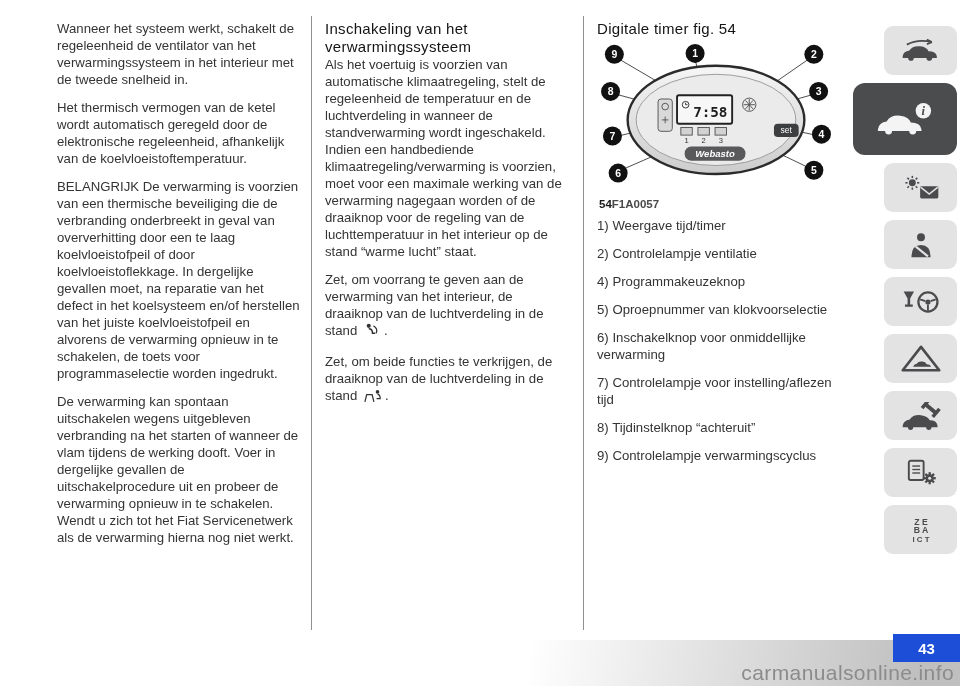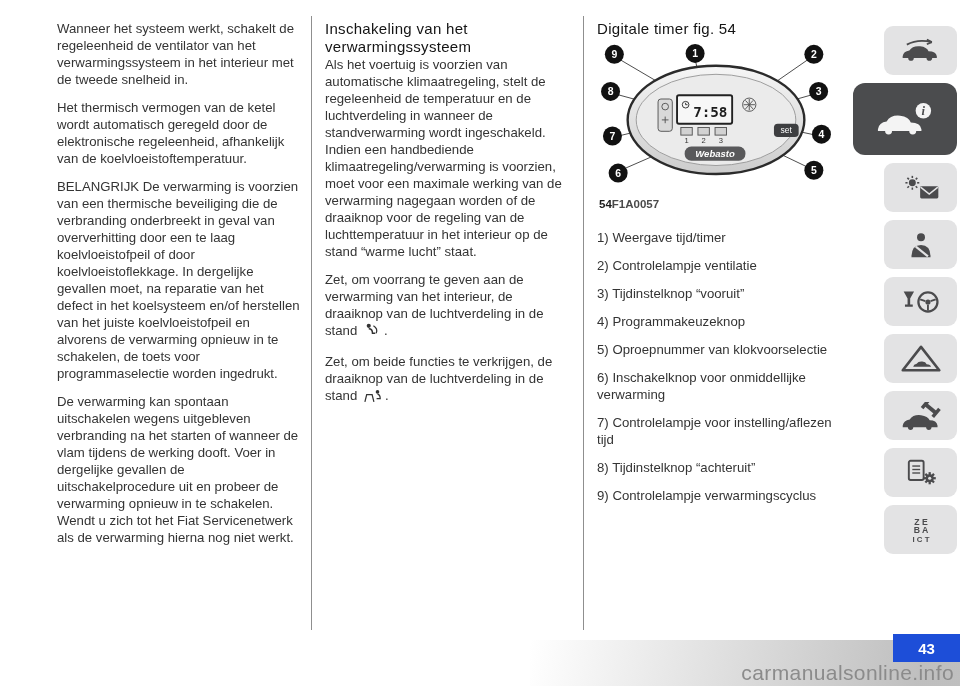--- a/index.html
+++ b/index.html
@@ -18,21 +18,21 @@
 
   .action-icon { display:inline-block; vertical-align:-3px; margin:0 3px; }
 
   
   .figure { margin-top:4px; }
   .timer-svg { display:block; width:238px; height:152px; }
   .figcap { display:flex; width:238px; padding:2px 14px 0 2px;
             font-size:11.5px; font-weight:bold; }
   .fignum  { color:#1a1a1a; }
   .figcode { color:#4a4a4a; }
-  .callout-list { margin-top:16px; }
+  .callout-list { margin-top:4px; }
   .callout-list p { margin-bottom:11px; }
 
   
   .sidebar { position:absolute; top:26px; right:3px; display:flex; flex-direction:column;
              align-items:flex-end; gap:8px; }
   .badge { width:73px; height:49px; background:#e3e3e4; border-radius:9px;
            display:flex; align-items:center; justify-content:center; color:#4b4b4d; }
   .badge.active { width:104px; height:72px; background:#4b4c4e; color:#f4f4f4; border-radius:12px; }
 
   
@@ -162,21 +162,20 @@
       </svg>
       <div class="figcap">
         <span class="fignum">54</span>
         <span class="figcode">F1A0057</span>
       </div>
     </div>
 
     <div class="callout-list">
       <p>1) Weergave tijd/timer</p>
       <p>2) Controlelampje ventilatie</p>
-      <p>3) Tijdinstelknop “vooruit”</p>
       <p>4) Programmakeuzeknop</p>
       <p>5) Oproepnummer van klokvoorselectie</p>
       <p>6) Inschakelknop voor onmiddellijke verwarming</p>
       <p>7) Controlelampje voor instelling/aflezen tijd</p>
       <p>8) Tijdinstelknop “achteruit”</p>
       <p>9) Controlelampje verwarmingscyclus</p>
     </div>
   </div>
 
   <aside class="sidebar">

